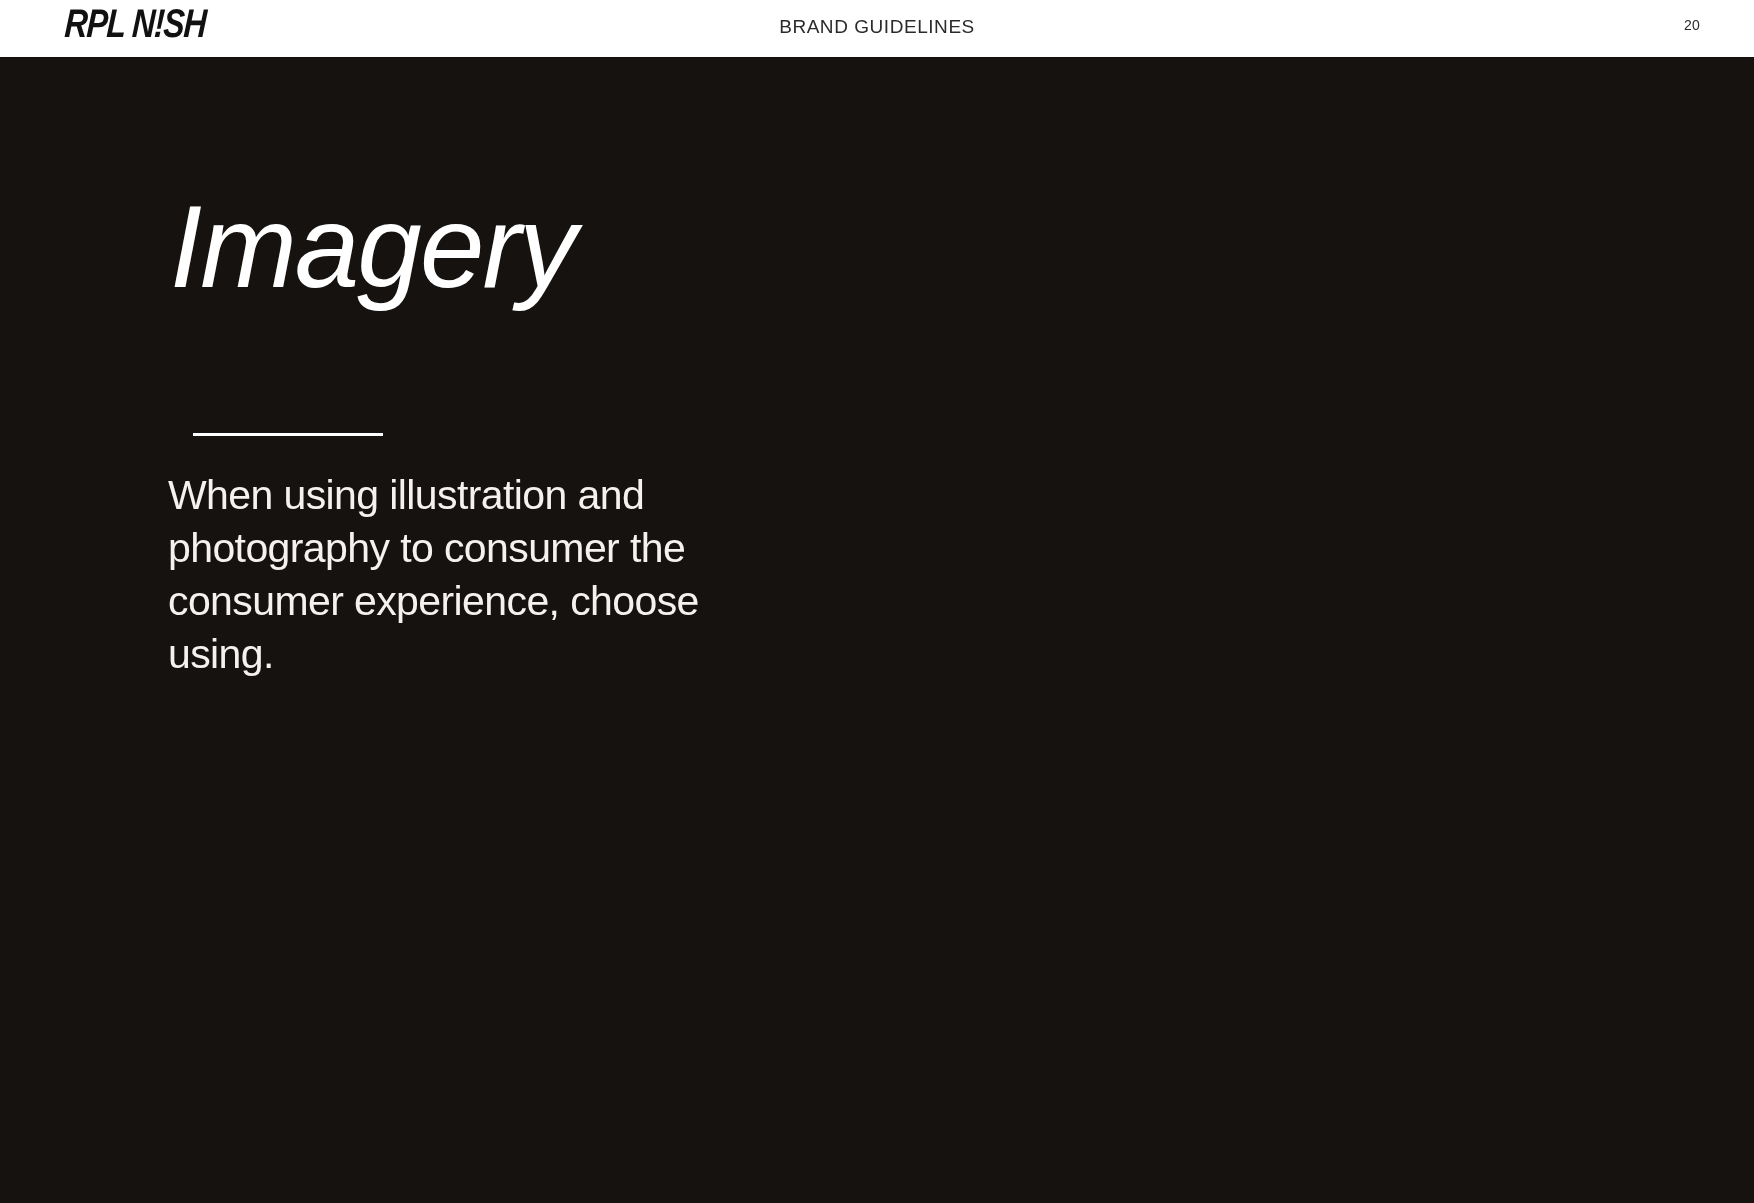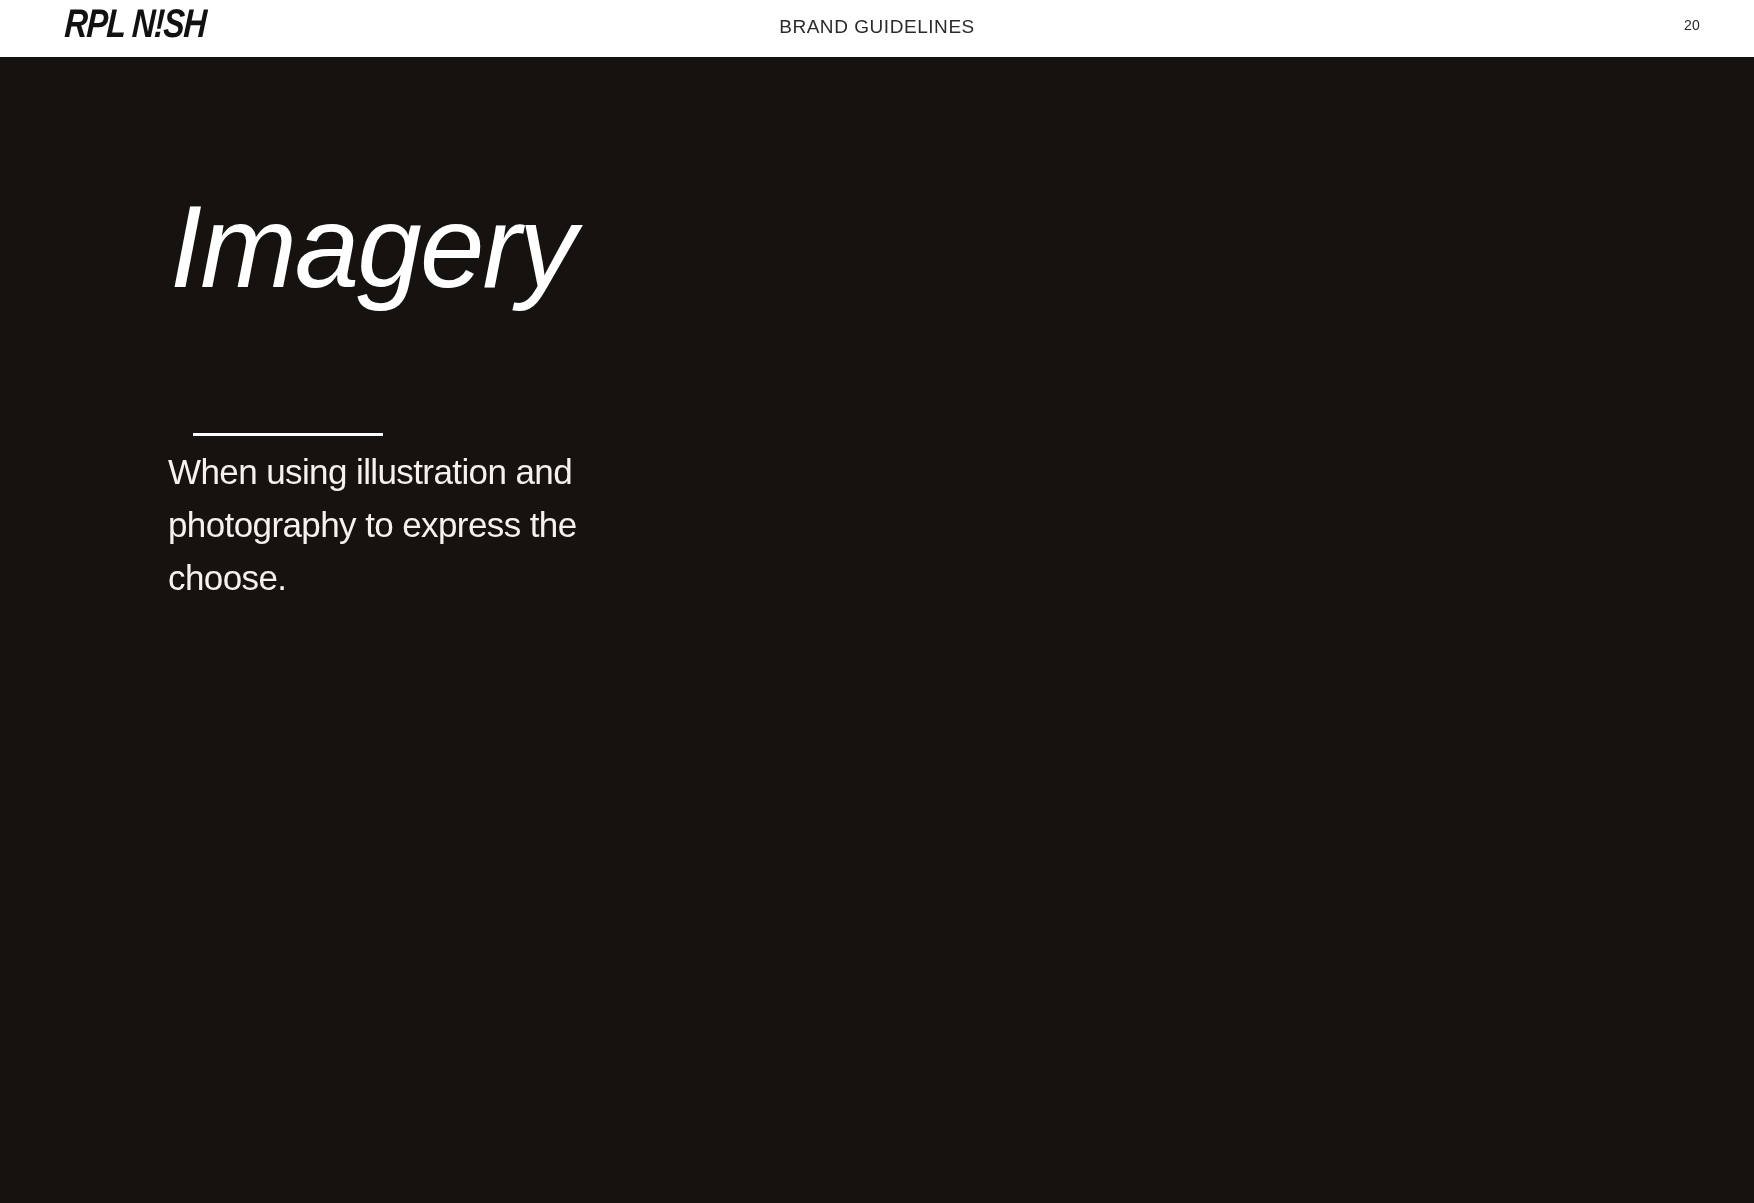--- a/index.html
+++ b/index.html
@@ -106,25 +106,25 @@
     left: 193px;
     top: 376px;
     width: 190px;
     height: 3px;
     background: #ffffff;
   }
 
   .body-copy {
     position: absolute;
     left: 168px;
-    top: 388px;
+    top: 412px;
     width: 600px;
     font-family: "Liberation Sans", sans-serif;
     font-weight: 400;
-    font-size: 35px;
+    font-size: 41px;
     line-height: 53px;
     letter-spacing: -0.6px;
     color: #f4f1ee;
   }
   .body-copy .line {
     display: block;
     white-space: nowrap;
   }
 
   .big-number {
@@ -153,19 +153,20 @@
   </div>
 
   <div class="stage">
 
     <div class="title">Imagery</div>
 
     <div class="divider"></div>
 
     <div class="body-copy">
       <span class="line">When using illustration and</span>
-      <span class="line">photography to express the</span>
-      <span class="line">choose.</span>
+      <span class="line">photography to consumer the</span>
+      <span class="line">consumer experience, choose</span>
+      <span class="line">using.</span>
     </div>
 
 
   </div>
 </div>
 
 </body></html>

